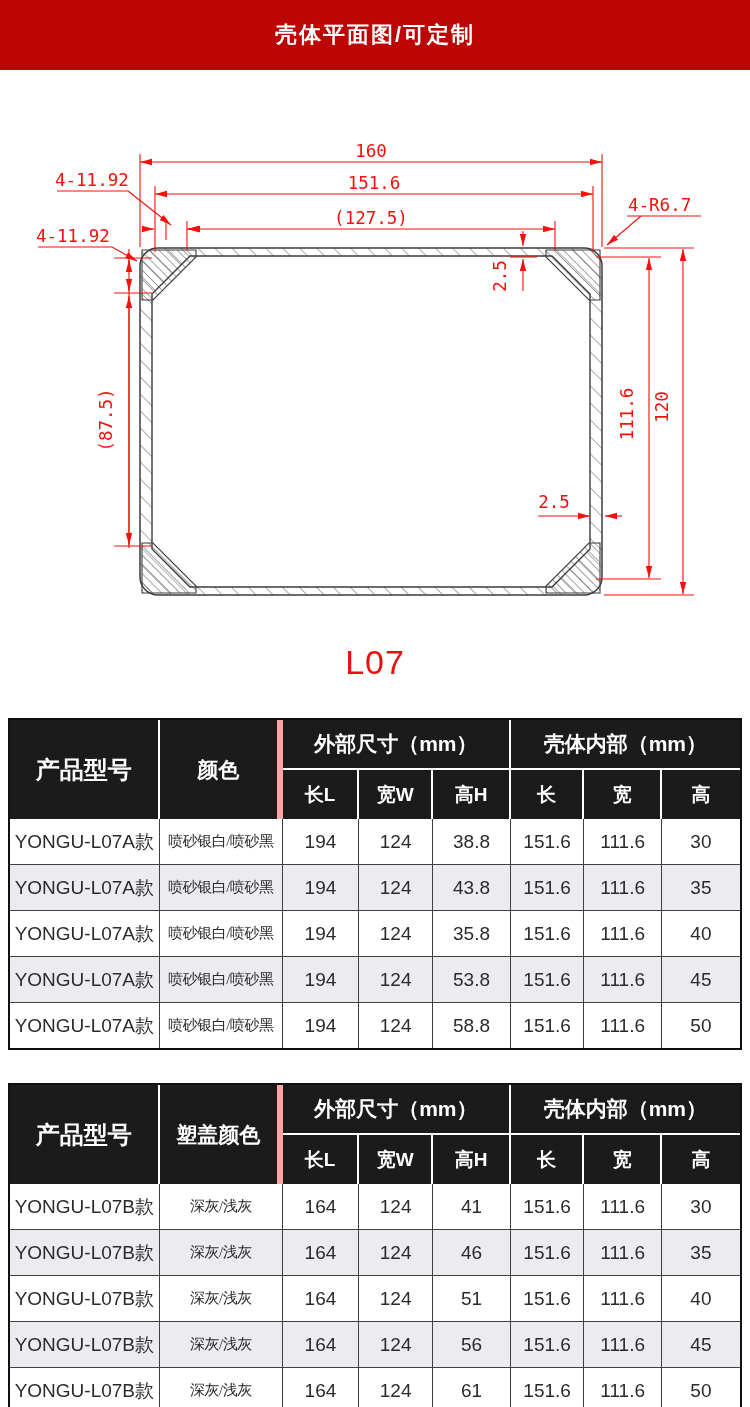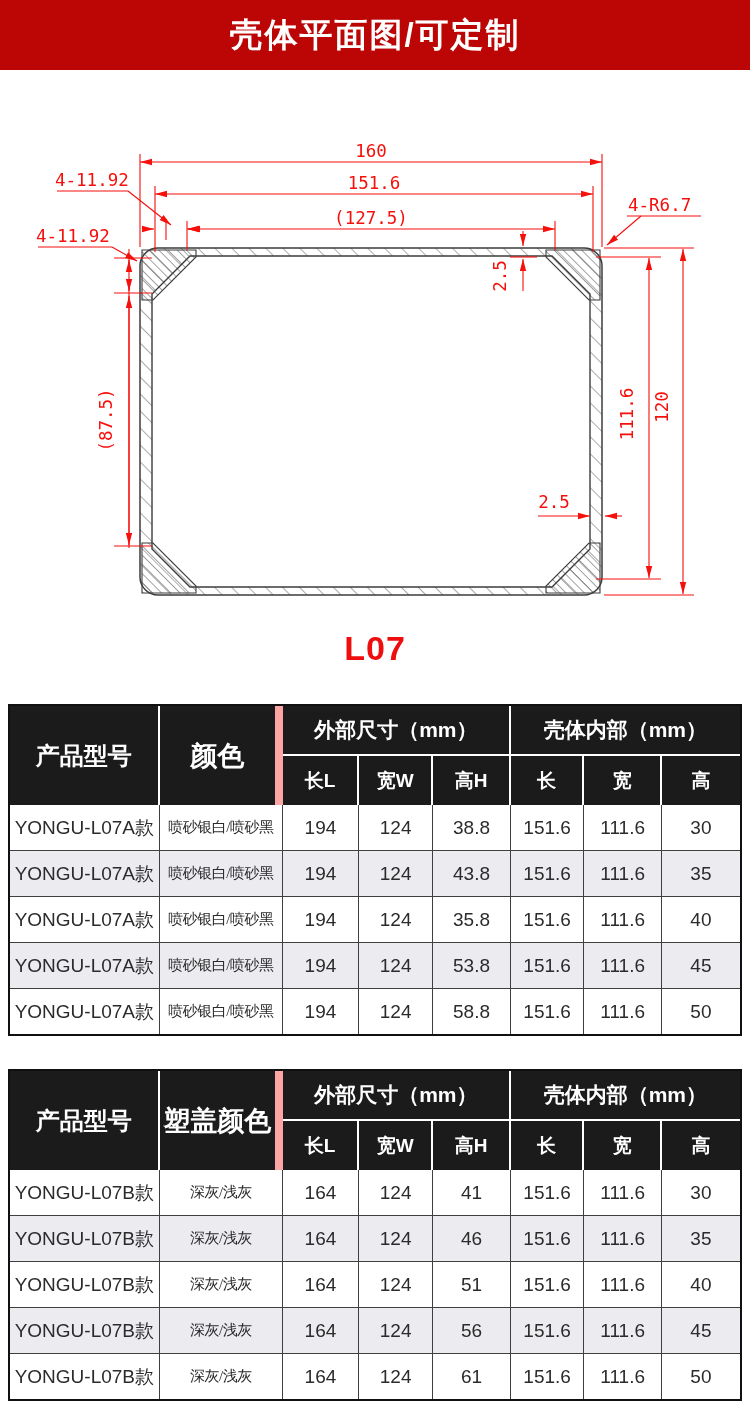--- a/index.html
+++ b/index.html
@@ -1,35 +1,35 @@
 <!DOCTYPE html>
 <html><head>
 <meta charset="utf-8">
 <style>
   html,body{margin:0;padding:0;background:#ffffff;}
   body{width:750px;font-family:"Liberation Sans","DejaVu Sans",sans-serif;-webkit-font-smoothing:antialiased;}
 
   
   .banner{height:70px;background:#bb0605;display:flex;align-items:center;justify-content:center;}
-  .banner h1{margin:0;color:#ffffff;font-size:33px;font-weight:bold;letter-spacing:2px;}
+  .banner h1{margin:0;color:#ffffff;font-size:22px;font-weight:bold;letter-spacing:2px;}
 
   
   .drawing-wrap{width:750px;height:550px;overflow:hidden;}
   svg text.dim{font-family:"DejaVu Sans Mono","Liberation Mono",monospace;font-size:17.5px;fill:#f5100c;}
-  .model-label{color:#f00d0d;font-size:34px;font-weight:700;text-align:center;letter-spacing:1px;
-               line-height:44px;margin-top:6px;}
+  .model-label{color:#f00d0d;font-size:34px;font-weight:400;text-align:center;letter-spacing:1px;
+               line-height:44px;margin-top:20px;}
 
   
   .tbl-wrap{margin:0 8px;border:2px solid #101010;}
   .tbl-wrap.first{margin-top:34px;}
   .tbl-wrap.second{margin-top:33px;}
   table{width:100%;border-collapse:separate;border-spacing:0;table-layout:fixed;}
   thead th{background:#1b1b1b;color:#ffffff;font-weight:bold;text-align:center;padding:0;}
   th.h-product{font-size:24px;border-right:2px solid #ffffff;}
-  th.h-color{font-size:27px;border-right:8px solid #fca5a5;}
+  th.h-color{font-size:21px;border-right:6px solid #fca5a5;}
   th.h-group{font-size:21px;height:48px;border-bottom:2px solid #ffffff;}
   th.h-group.gout{border-right:2px solid #ffffff;}
   th.h-sub{font-size:19px;height:49px;border-right:2px solid #ffffff;}
   th.h-sub.last{border-right:none;}
   tbody td{height:43px;text-align:center;vertical-align:middle;color:#2b2b2b;font-size:19px;
            border-right:1px solid #3f3f3f;border-bottom:1px solid #3f3f3f;background:#ffffff;}
   tbody td:last-child{border-right:none;}
   tbody tr:last-child td{border-bottom:none;}
   tbody td:nth-child(2){font-size:15px;letter-spacing:-0.5px;font-family:Liberation Serif, serif;}
   tbody tr:nth-child(even) td{background:#ebebf0;}

